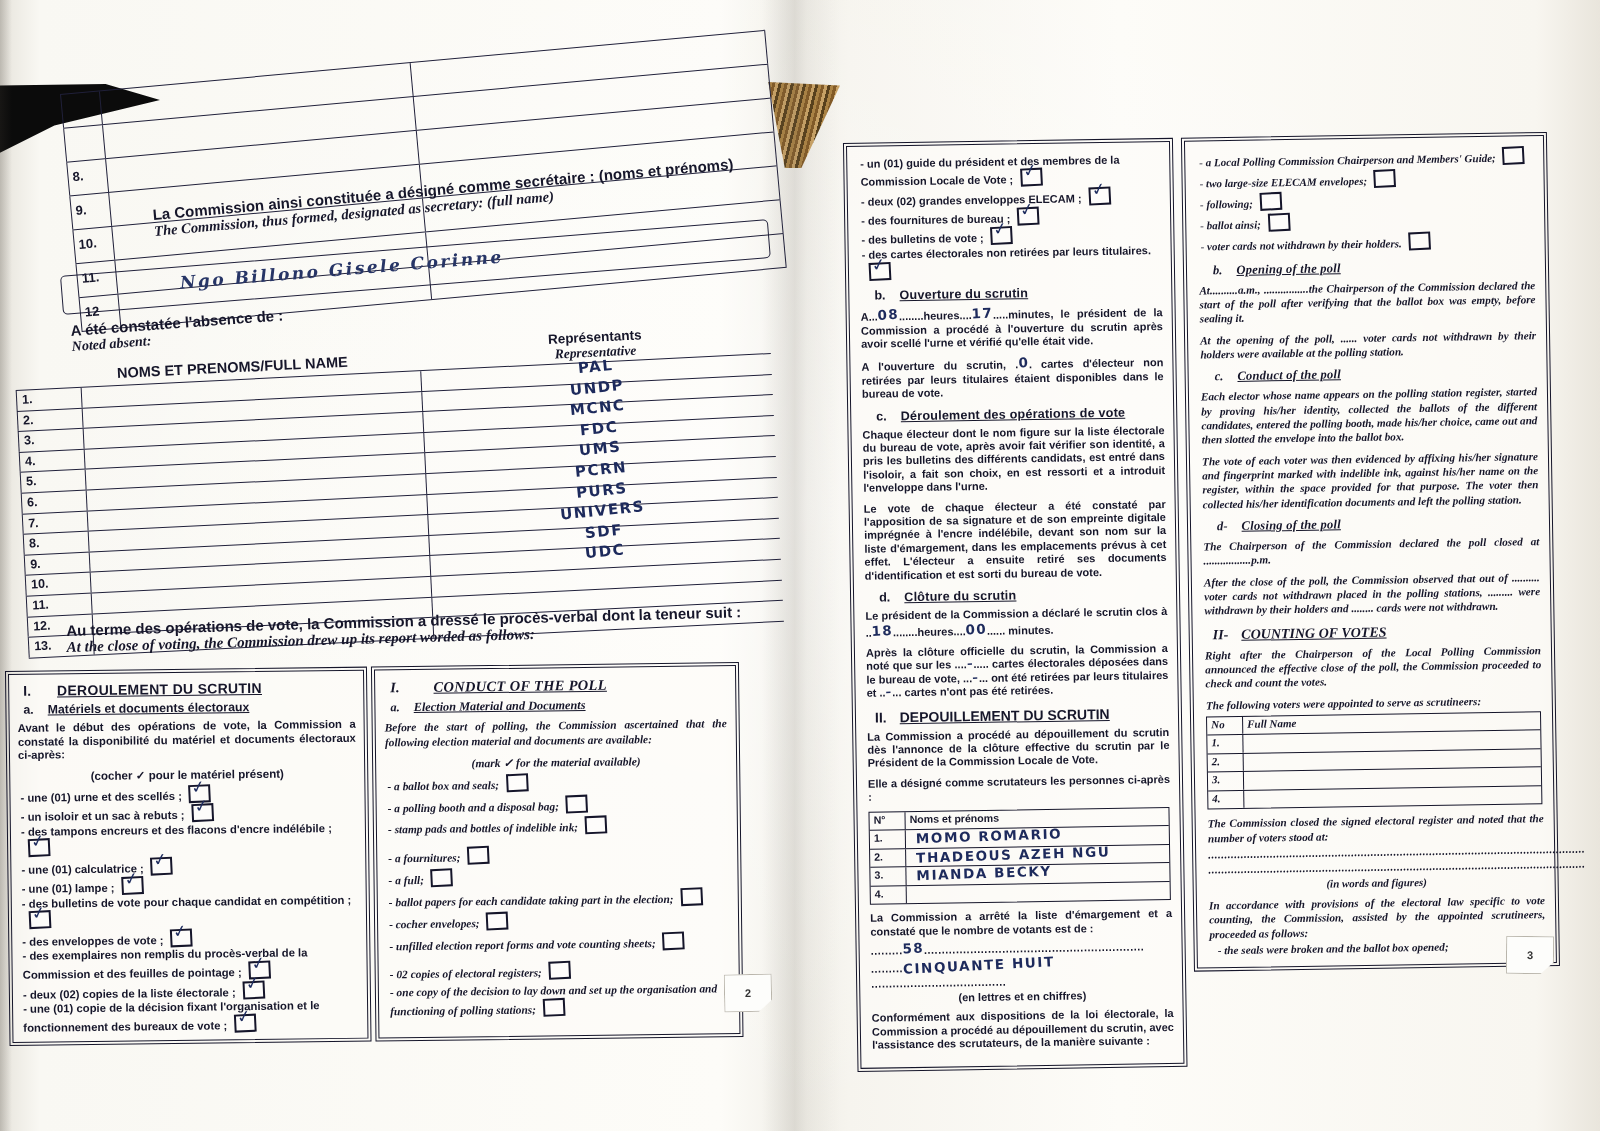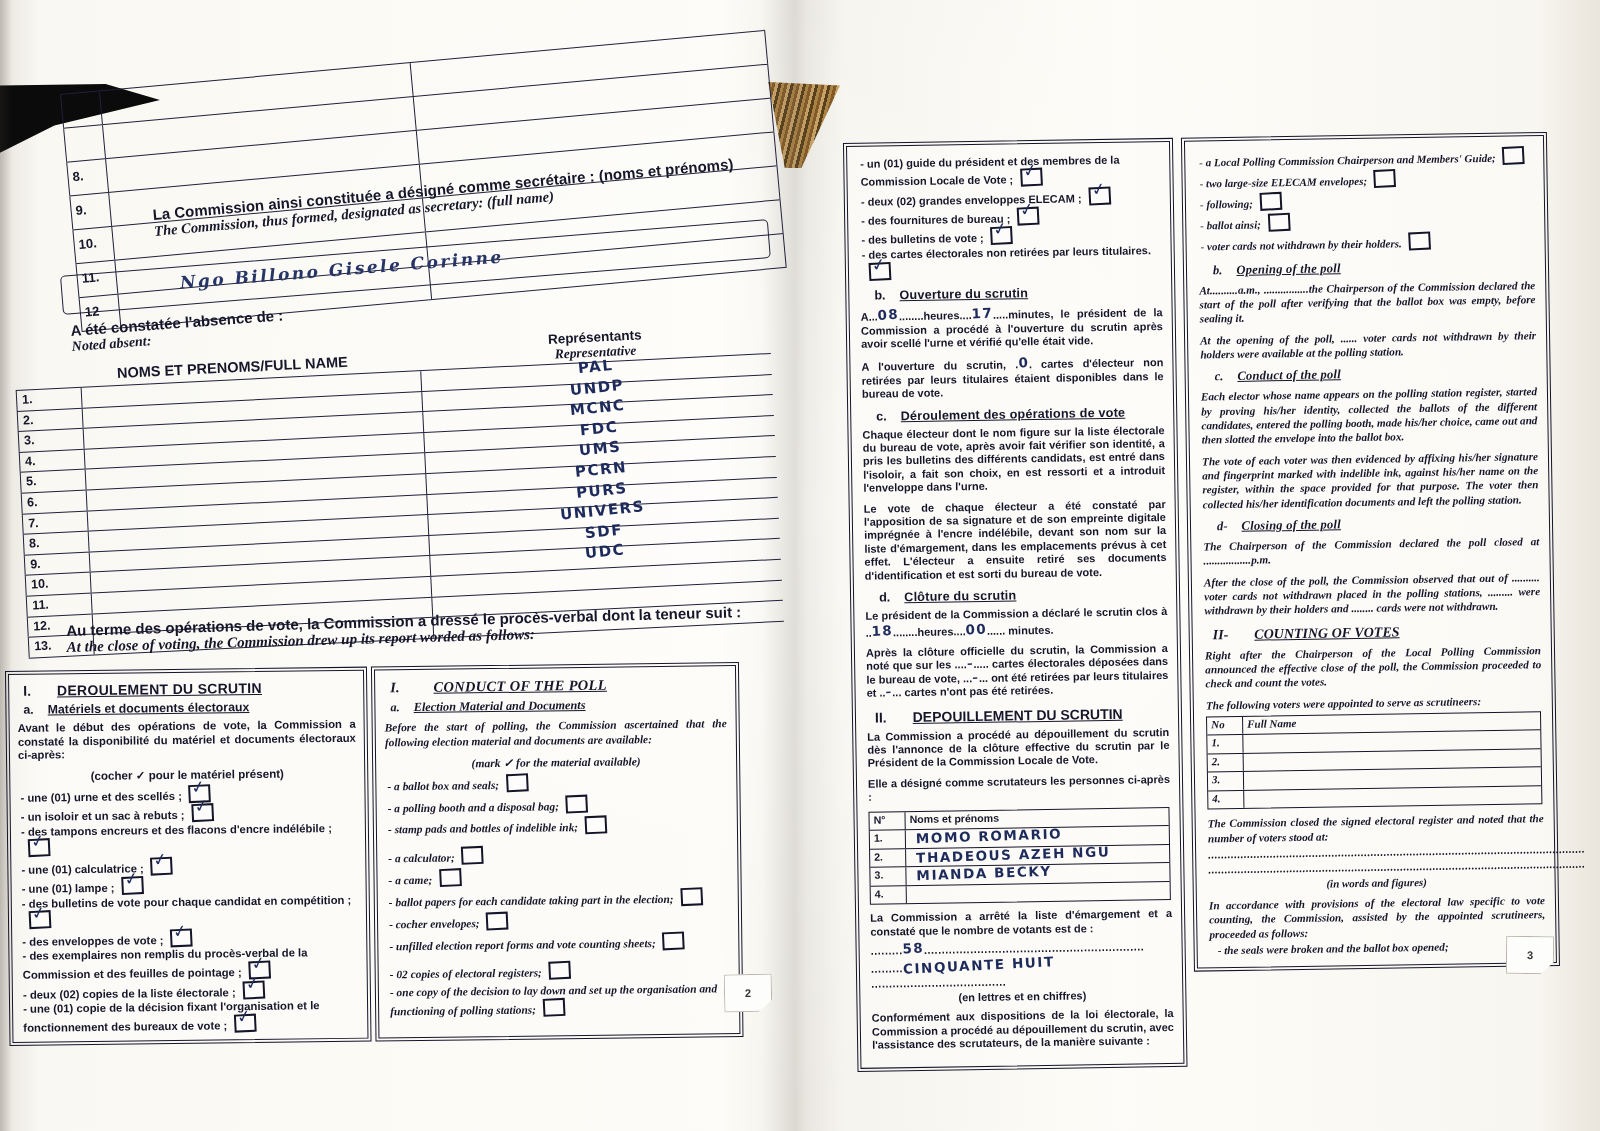--- a/index.html
+++ b/index.html
@@ -96,21 +96,21 @@
   .pn3 { left:1506px; top:936px; transform:rotate(0.5deg); }
 
   
   .right-wrap { position:absolute; left:846px; top:146px; width:712px; display:flex; gap:14px; transform:rotate(-0.9deg); transform-origin:left top; }
   .col-frbox { width:324px; padding:10px 9px 8px 11px; font-size:11px; }
   .col-enbox { width:360px; padding:10px 10px 8px 12px; font-size:11px; }
   .rp-h { font-size:12.6px; font-weight:700; margin:8px 0 5px 14px; }
   .rp-h .hnum { margin-right:14px; }
   .rp-h .ht { text-decoration:underline; letter-spacing:.2px; }
   .rp-h2 { font-size:14px; font-weight:700; text-align:left; margin:9px 0 5px 8px; }
-  .rp-h2 .hnum { margin-right:26px; }
+  .rp-h2 .hnum { margin-right:13px; }
   .rp-h2 .ht { text-decoration:underline; }
   .col-enbox .rp-h, .col-enbox .rp-h2 { font-family:"Liberation Serif",serif; font-style:italic; }
   .col-frbox p { font-weight:700; line-height:1.22; font-size:11px; }
   .col-enbox p { font-family:"Liberation Serif",serif; font-style:italic; font-weight:700; line-height:1.28; font-size:11.2px; }
   .col-frbox .chk { font-weight:700; line-height:1.3; }
   .col-enbox .chk { font-family:"Liberation Serif",serif; font-style:italic; font-weight:700; line-height:1.45; }
   .hand-num { font-size:13.5px; }
   .hand-name { font-size:13.5px; letter-spacing:1.6px; }
 
   .scru-table { width:99%; border:1.7px solid #15152a; margin:4px 0 7px; }
@@ -301,22 +301,22 @@
         </div>
       <div class="sub-head en">
           <span>a.</span>
           <span class="t">Election Material and Documents</span>
         </div>
       <p class="en-txt">Before the start of polling, the Commission ascertained that the following election material and documents are available:</p>
       <div class="mark-line en-txt">(mark ✓ for the material available)</div>
       <div class="chk en-txt"><span>a ballot box and seals;</span><span class="box"></span></div>
       <div class="chk en-txt"><span>a polling booth and a disposal bag;</span><span class="box"></span></div>
       <div class="chk en-txt"><span>stamp pads and bottles of indelible ink;</span><span class="box"></span></div>
-      <div class="chk en-txt gap-top"><span>a calculator;</span><span class="box"></span></div>
-      <div class="chk en-txt"><span>a came;</span><span class="box"></span></div>
+      <div class="chk en-txt gap-top"><span>a fournitures;</span><span class="box"></span></div>
+      <div class="chk en-txt"><span>a full;</span><span class="box"></span></div>
       <div class="chk en-txt"><span>ballot papers for each candidate taking part in the election;</span><span class="box"></span></div>
       <div class="chk en-txt"><span>cocher envelopes;</span><span class="box"></span></div>
       <div class="chk en-txt"><span>unfilled election report forms and vote counting sheets;</span><span class="box"></span></div>
       <div class="chk en-txt gap-top"><span>02 copies of electoral registers;</span><span class="box"></span></div>
       <div class="chk en-txt"><span>one copy of the decision to lay down and set up the organisation and functioning of polling stations;</span><span class="box"></span></div>
     </div>
   </div>
 
   <div class="pagenum pn2">2</div>
 

